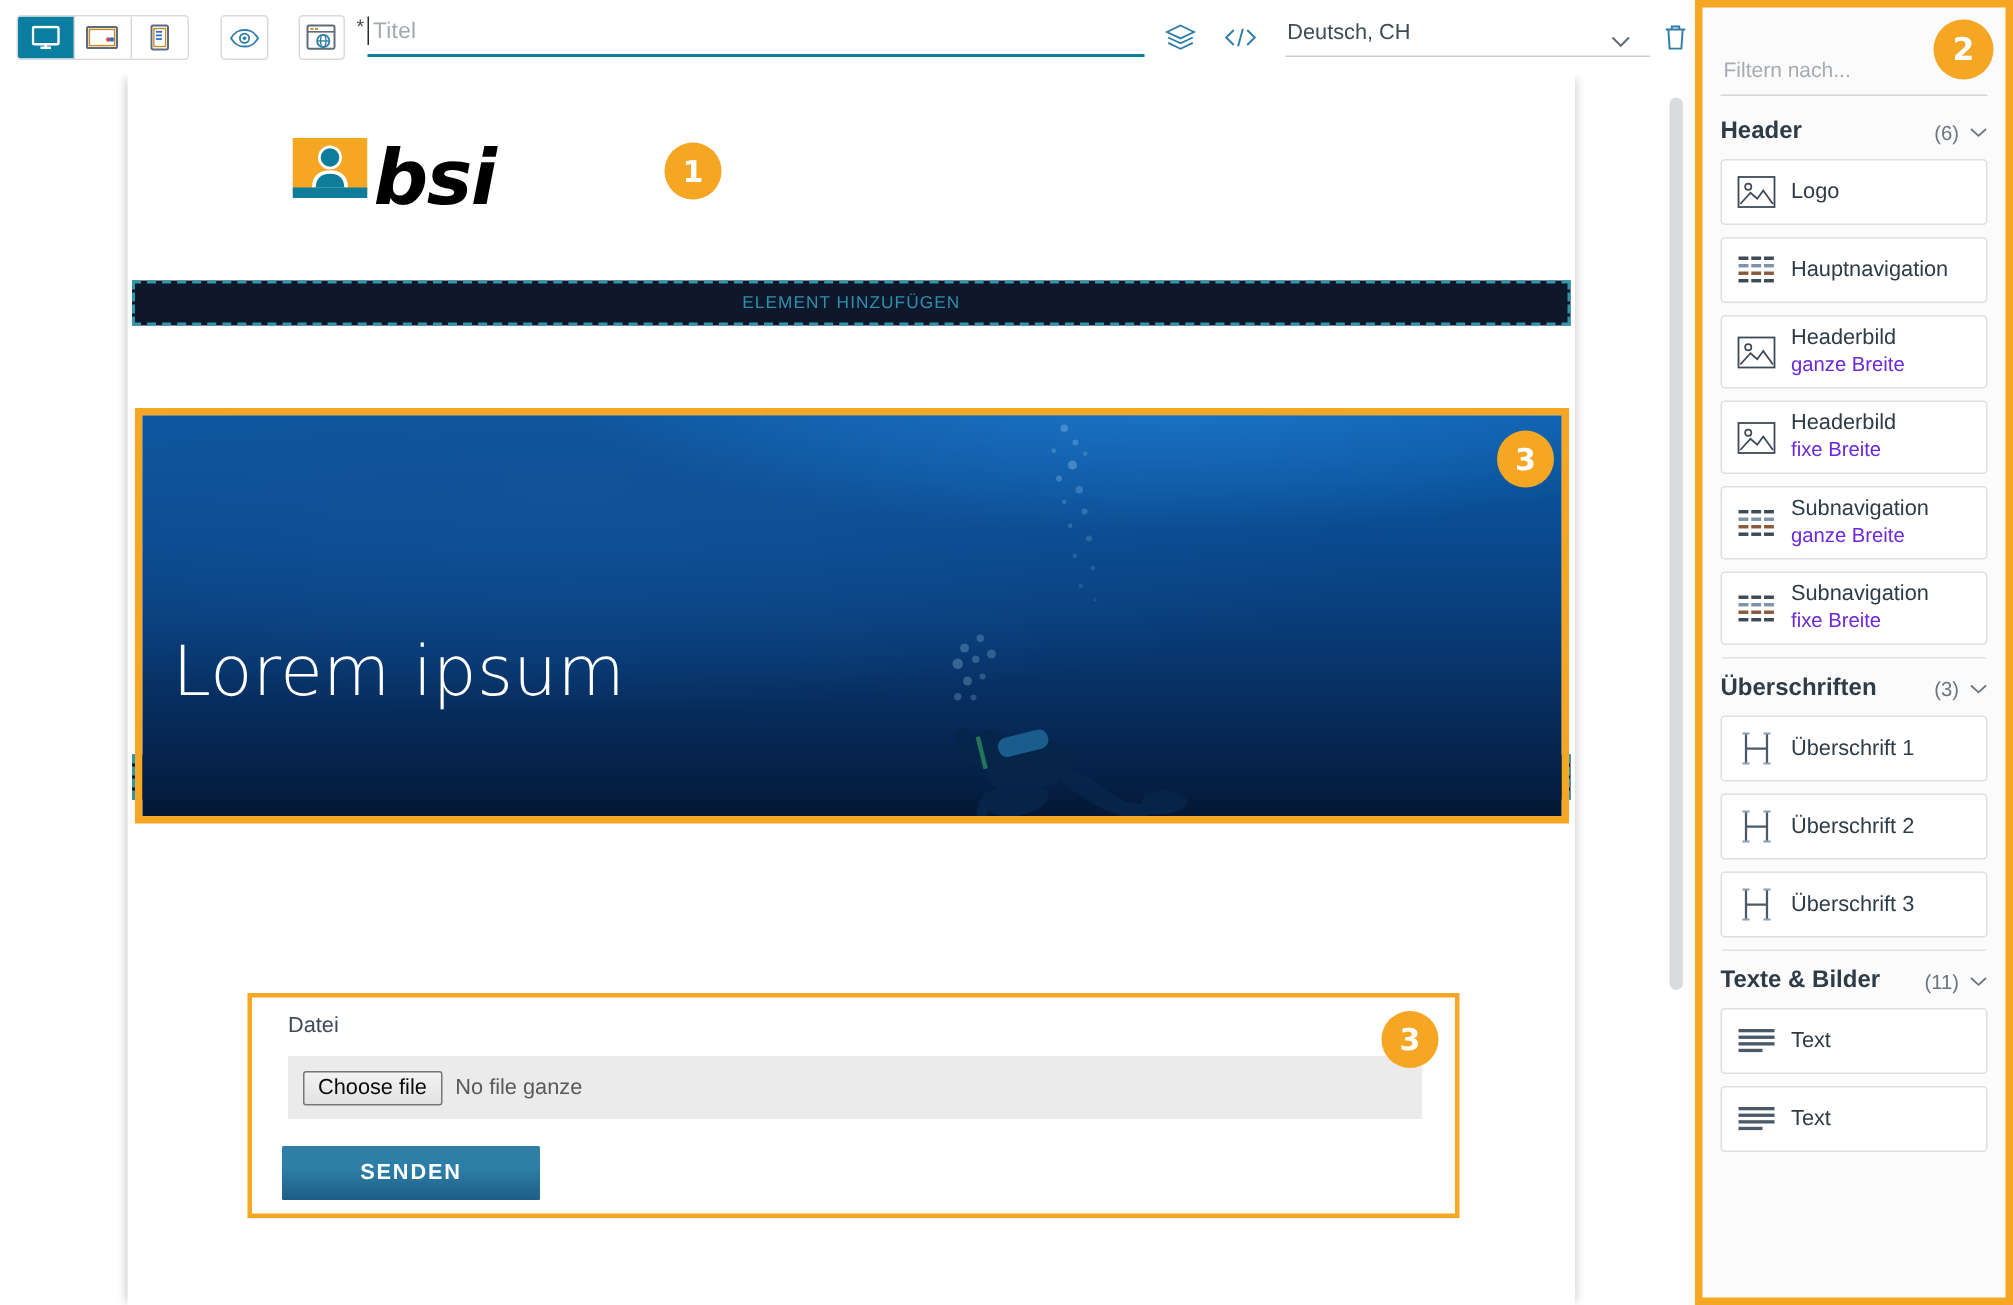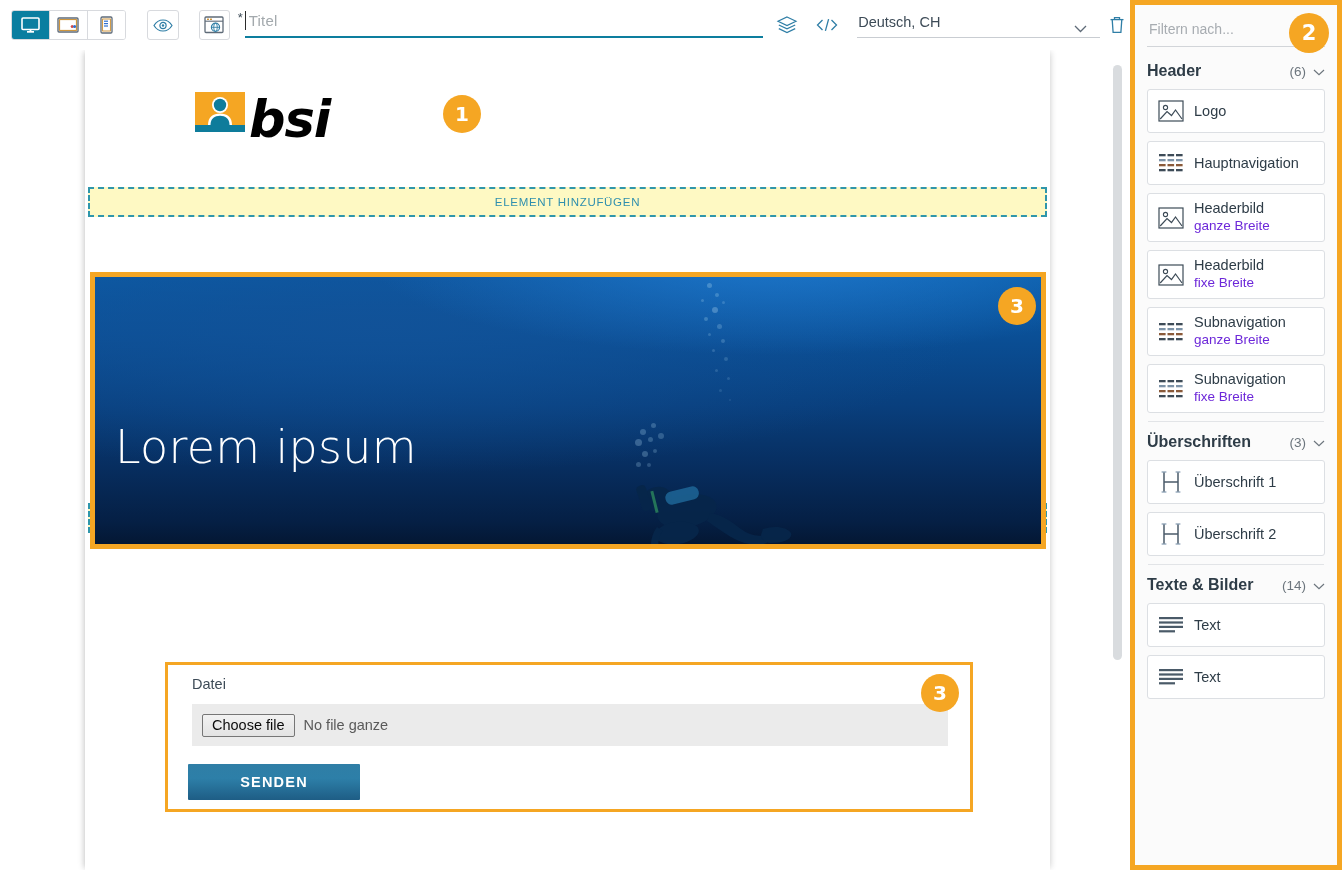--- a/index.html
+++ b/index.html
@@ -156,21 +156,21 @@
     font-size: 20px;
     font-weight: 600;
     display: flex; align-items: center; justify-content: center;
     z-index: 40;
     font-family: "DejaVu Sans", sans-serif;
   }
 
   
   .dropzone {
     position: absolute;
-    background: #fef9c3;
+    background: #0f172a;
     border: 2px dashed #2f96ab;
     display: flex; align-items: center; justify-content: center;
   }
   .dropzone span {
     font-size: 11.5px;
     letter-spacing: .7px;
     color: #2f8fae;
     font-weight: 500;
   }
 
@@ -271,21 +271,21 @@
     left: 1130px; top: 0;
     width: 212px; height: 870px;
     background: #fbfbfb;
     border: 5px solid #F5A623;
     overflow: hidden;
   }
   #sidebar-inner {
     position: absolute;
     left: 0; top: 0;
     width: 202px;
-    padding: 0 12px;
+    padding: 17px 12px;
   }
   #filter-row {
     position: relative;
     height: 40px;
     margin-top: 6px;
   }
   #filter-placeholder {
     position: absolute; left: 2px; top: 10px;
     font-size: 14px; color: #a7acb1;
   }
@@ -703,24 +703,40 @@
                 <line x1="1.6" y1="2" x2="6.4" y2="2" stroke="#8aa0b4" stroke-width="1.3"></line>
                 <line x1="1.6" y1="22" x2="6.4" y2="22" stroke="#8aa0b4" stroke-width="1.3"></line>
                 <line x1="15.6" y1="2" x2="20.4" y2="2" stroke="#8aa0b4" stroke-width="1.3"></line>
                 <line x1="15.6" y1="22" x2="20.4" y2="22" stroke="#8aa0b4" stroke-width="1.3"></line>
               </svg>
             </span>
             <span class="elem-labels">
               <span class="elem-title">Überschrift 2</span>
             </span>
           </div>
+          <div class="elem-card">
+            <span class="elem-icon">
+              <svg width="22" height="24" viewBox="0 0 22 24">
+                <line x1="4" y1="2" x2="4" y2="22" stroke="#4a5a68" stroke-width="1.5"></line>
+                <line x1="18" y1="2" x2="18" y2="22" stroke="#4a5a68" stroke-width="1.5"></line>
+                <line x1="4" y1="12" x2="18" y2="12" stroke="#4a5a68" stroke-width="1.5"></line>
+                <line x1="1.6" y1="2" x2="6.4" y2="2" stroke="#8aa0b4" stroke-width="1.3"></line>
+                <line x1="1.6" y1="22" x2="6.4" y2="22" stroke="#8aa0b4" stroke-width="1.3"></line>
+                <line x1="15.6" y1="2" x2="20.4" y2="2" stroke="#8aa0b4" stroke-width="1.3"></line>
+                <line x1="15.6" y1="22" x2="20.4" y2="22" stroke="#8aa0b4" stroke-width="1.3"></line>
+              </svg>
+            </span>
+            <span class="elem-labels">
+              <span class="elem-title">Überschrift 3</span>
+            </span>
+          </div>
           <div class="group-divider"></div>
           <div class="group-head">
             <span class="group-title">Texte &amp; Bilder</span>
-            <span class="group-count">(14)</span>
+            <span class="group-count">(11)</span>
             <span><svg width="12" height="7" viewBox="0 0 12 7">
                 <polyline points="1,1 6,5.6 11,1" fill="none" stroke="#6c757d" stroke-width="1.2"></polyline>
               </svg></span>
           </div>
           <div class="elem-card">
             <span class="elem-icon">
               <svg width="26" height="20" viewBox="0 0 26 20">
                 <rect x="1" y="2" width="24" height="2.2" fill="#4a5a68"></rect>
                 <rect x="1" y="6.4" width="24" height="2.2" fill="#4a5a68"></rect>
                 <rect x="1" y="10.8" width="24" height="2.2" fill="#4a5a68"></rect>

